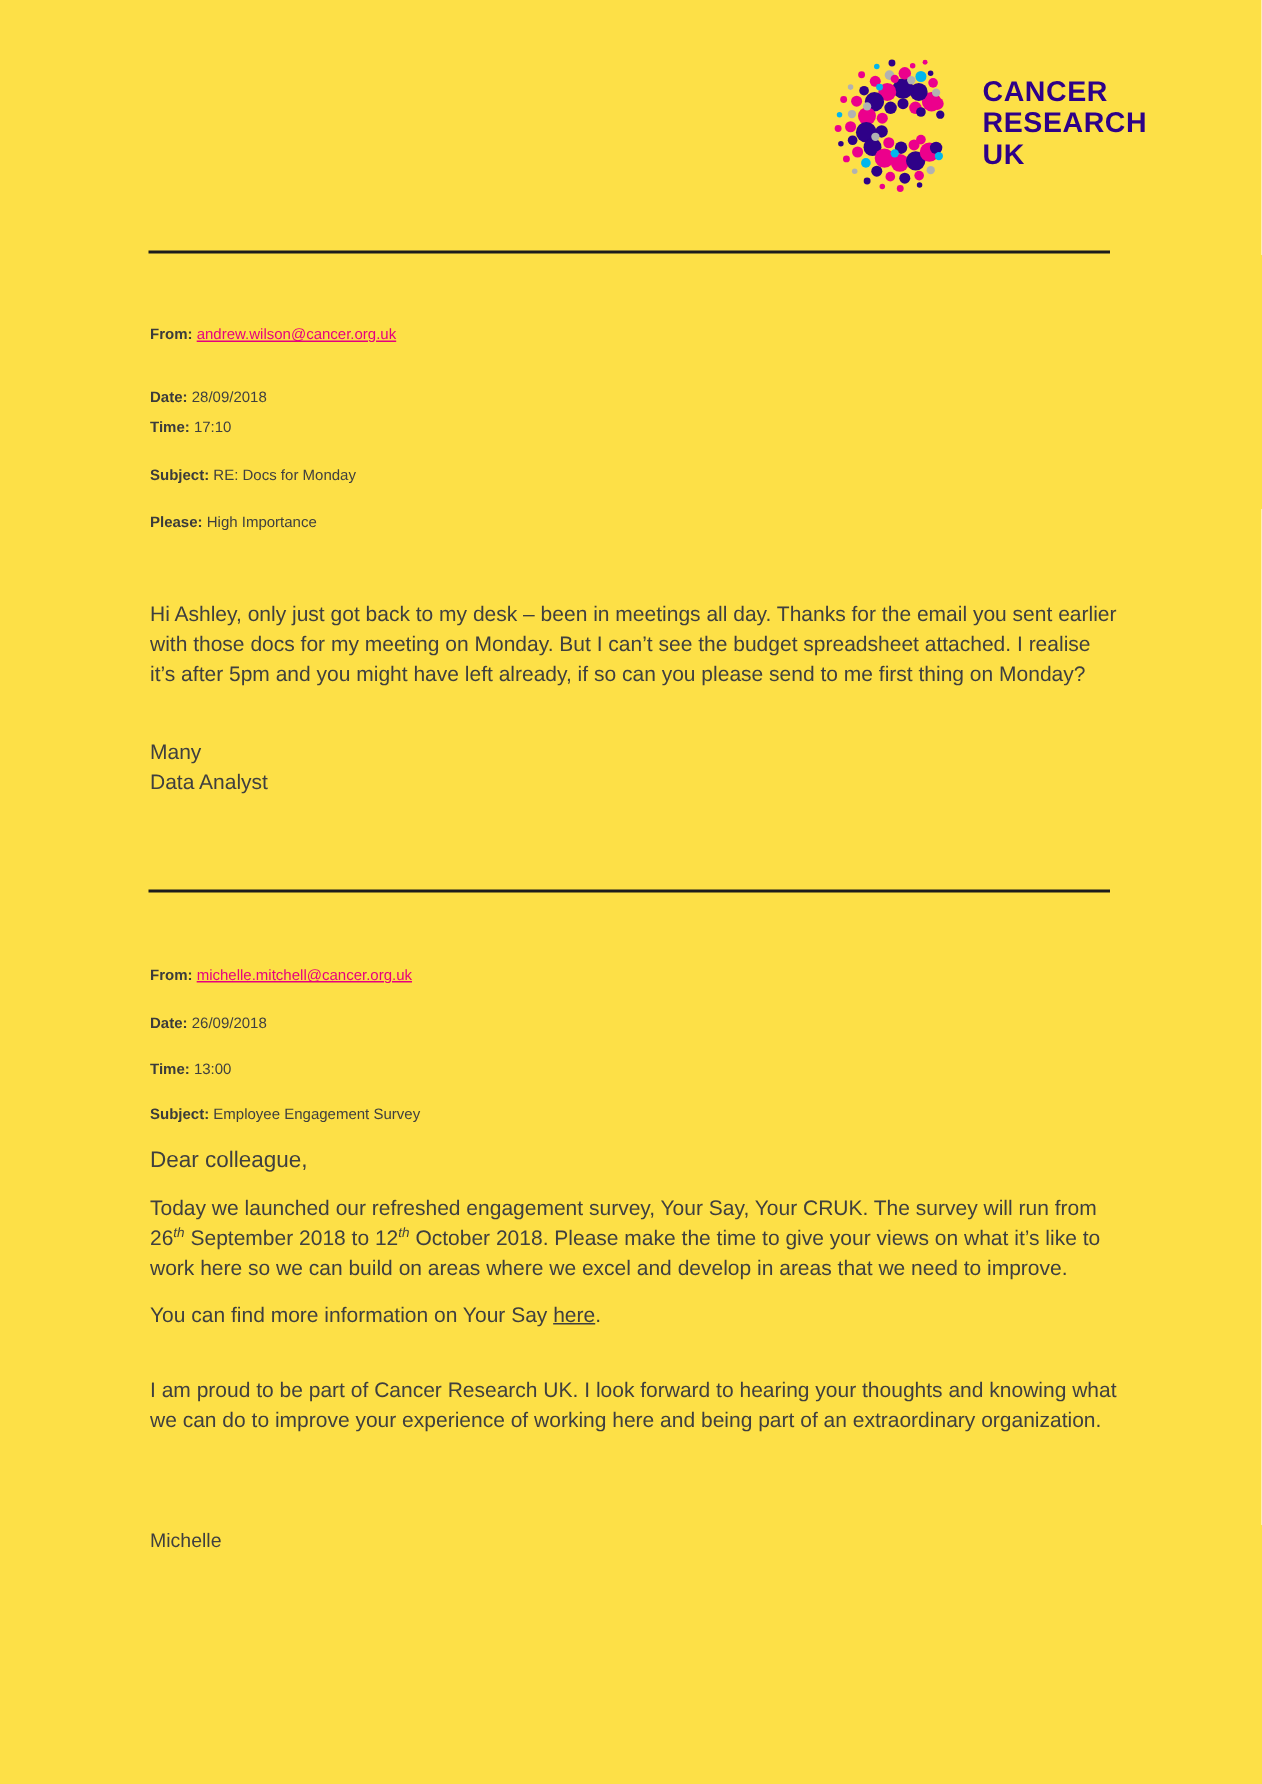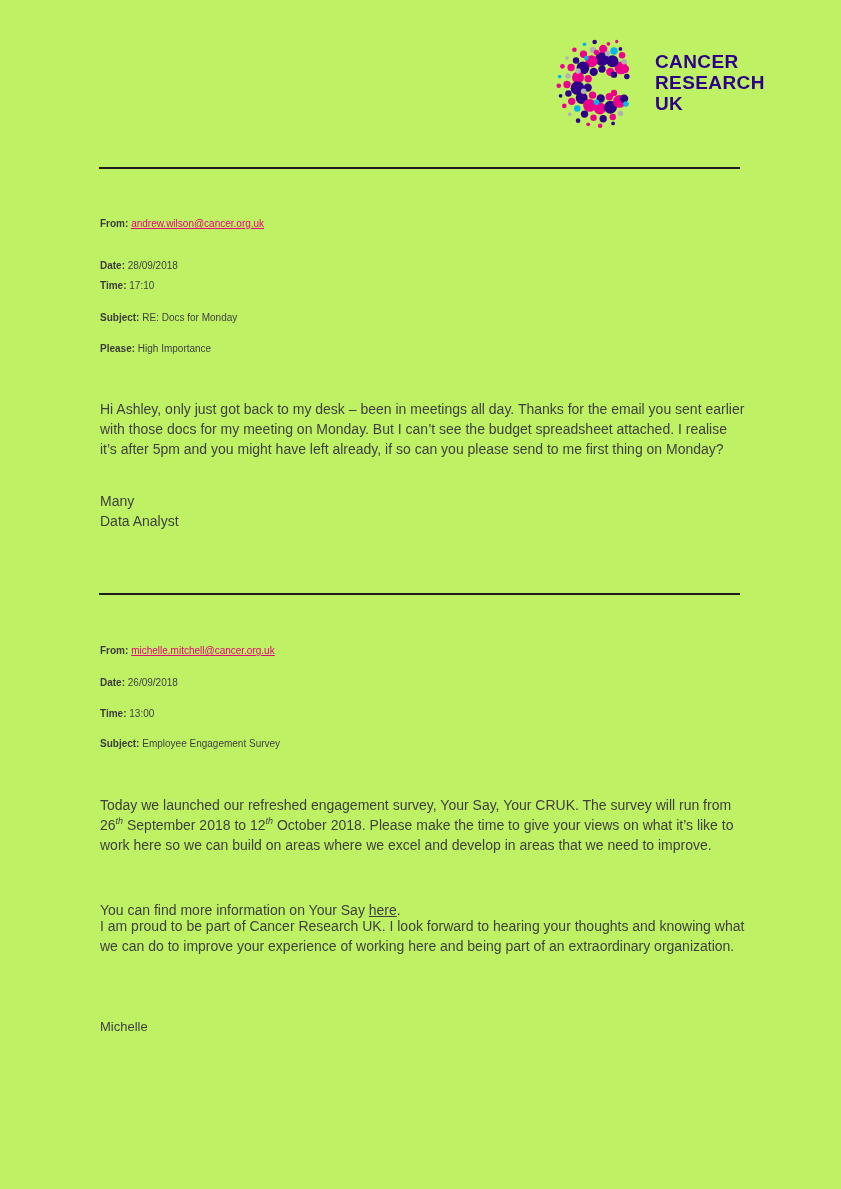--- a/index.html
+++ b/index.html
@@ -6,21 +6,21 @@
   html, body { background: #ffffff; }
   body {
     font-family: "Liberation Sans", sans-serif;
     color: #3f3f3f;
     -webkit-font-smoothing: antialiased;
   }
   .page {
     position: relative;
     width: 841px;
     height: 1189px;
-    background: #bef264;
+    background: #fde047;
     overflow: hidden;
   }
   
   .logo {
     position: absolute;
     left: 556px;
     top: 36px;
     display: flex;
     align-items: center;
     gap: 7px;
@@ -198,26 +198,27 @@
   </div>
   <div class="line" style="top:704px">
     <span class="lbl">Time:</span>
     <span>13:00</span>
   </div>
   <div class="line" style="top:734px">
     <span class="lbl">Subject:</span>
     <span>Employee Engagement Survey</span>
   </div>
 
+  <div class="para" style="top:764px; font-size:15px">Dear colleague,</div>
 
   <div class="para" style="top:795px">
     <span>Today we launched our refreshed engagement survey, Your Say, Your CRUK. The survey will run from 26</span><sup>th</sup><span> September 2018 to 12</span><sup>th</sup><span> October 2018. Please make the time to give your views on what it’s like to work here so we can build on areas where we excel and develop in areas that we need to improve.</span>
   </div>
 
-  <div class="para" style="top:900px">
+  <div class="para" style="top:866px">
     <span>You can find more information on Your Say </span><a class="plain-link">here</a><span>.</span>
   </div>
 
   <div class="para" style="top:916px">I am proud to be part of Cancer Research UK. I look forward to hearing your thoughts and knowing what we can do to improve your experience of working here and being part of an extraordinary organization.</div>
 
   <div class="para" style="top:1017px; font-size:13px">Michelle</div>
 
 </div>
 
 </body></html>

